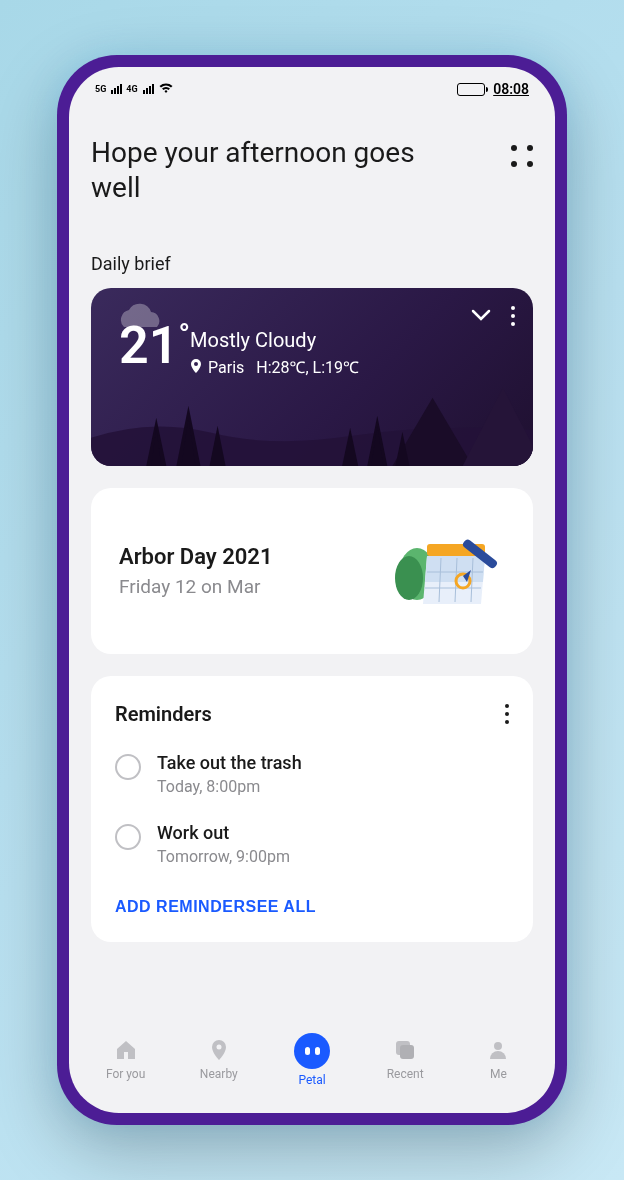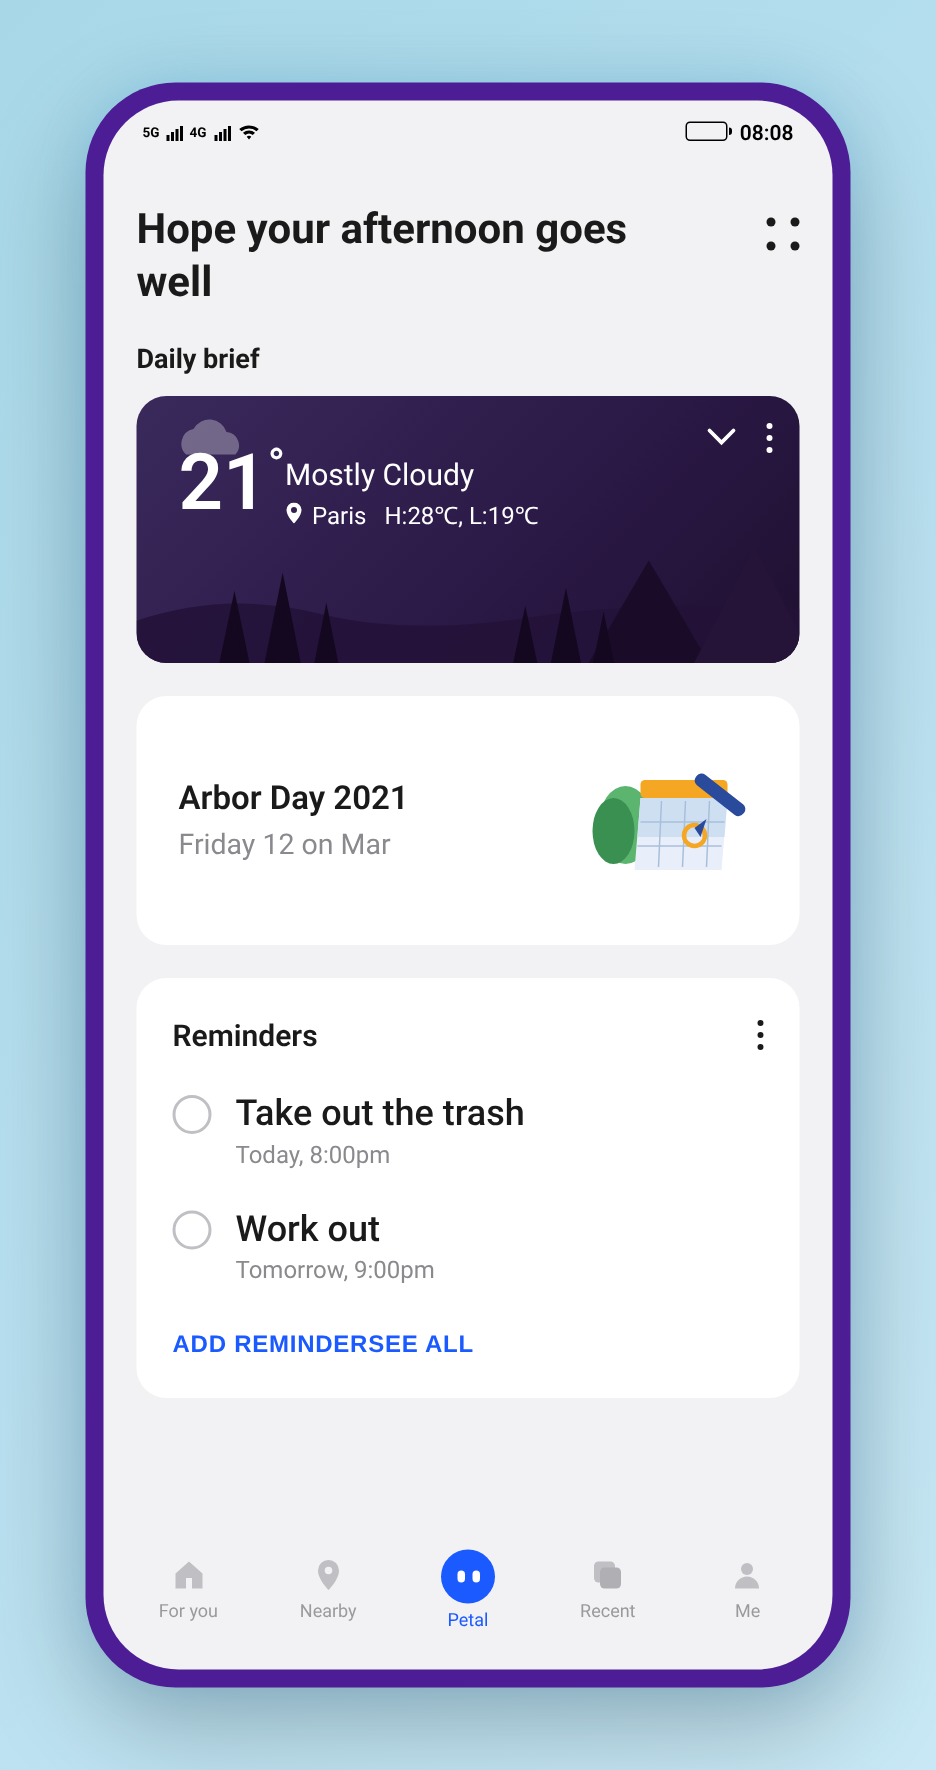--- a/index.html
+++ b/index.html
@@ -34,38 +34,38 @@
     height: 44px;
     display: flex;
     justify-content: space-between;
     align-items: center;
     padding: 0 26px;
     font-size: 14px;
     font-weight: 600;
     color: #000;
   }
   .status-left { display: flex; align-items: center; gap: 4px; font-size: 11px; }
-  .status-right { display: flex; align-items: flex-start; gap: 8px; }
+  .status-right { display: flex; align-items: center; gap: 8px; text-decoration: underline; }
   .sig-group { display: inline-flex; align-items: flex-end; gap: 1px; }
   .sig-label { font-size: 9px; font-weight: 700; margin-right: 1px; }
   .sig-bar { width: 2px; background: #000; display: inline-block; }
   .wifi-icon svg { width: 16px; height: 12px; }
   .battery-icon { width: 28px; height: 13px; border: 1.5px solid #000; border-radius: 3px; position: relative; }
   .battery-icon::after { content:''; position:absolute; right:-4px; top:3px; width:2px; height:5px; background:#000; border-radius:0 2px 2px 0; }
   .battery-fill { width: 85%; height: 100%; background:#000; border-radius:1px; }
 
   .content { flex: 1; padding: 0 22px; overflow-y: auto; }
 
   .header-row { display:flex; justify-content:space-between; align-items:flex-start; padding-top: 24px; }
-  .greeting { font-size: 28px; font-weight: 700; color:#1a1a1a; line-height:1.25; max-width: 340px; }
+  .greeting { font-size: 28px; font-weight: 400; color:#1a1a1a; line-height:1.25; max-width: 340px; }
   .header-dots { padding-top: 10px; }
   .four-dots { display:grid; grid-template-columns: 6px 6px; grid-template-rows: 6px 6px; gap: 10px; }
   .four-dots span { width:6px; height:6px; background:#1a1a1a; border-radius:50%; }
 
-  .section-label { font-size:18px; font-weight:700; color:#1a1a1a; margin-top:24px; margin-bottom:14px; }
+  .section-label { font-size:18px; font-weight:400; color:#1a1a1a; margin-top:48px; margin-bottom:14px; }
 
   .weather-card {
     border-radius: 20px;
     background: linear-gradient(135deg, #3a2a5c 0%, #2a1845 60%, #1f1030 100%);
     height: 178px;
     position: relative;
     overflow: hidden;
     color: #fff;
   }
   .weather-bg svg { position:absolute; bottom:0; left:0; width:100%; height:100%; }
@@ -102,21 +102,21 @@
     border-radius:20px;
     margin-top:22px;
     padding: 26px 24px 20px 24px;
   }
   .reminders-header { display:flex; justify-content:space-between; align-items:center; }
   .reminders-title { font-size:20px; font-weight:600; color:#1a1a1a; }
   .vdots { display:flex; flex-direction:column; gap:4px; }
   .vdots span { width:4px; height:4px; background:#1a1a1a; border-radius:50%; }
   .reminder-item { display:flex; gap:16px; align-items:flex-start; margin-top:26px; }
   .check-circle { width:26px; height:26px; border:2px solid #c0c0c4; border-radius:50%; flex-shrink:0; margin-top:2px; }
-  .reminder-text { font-size:24px; font-weight:500; color:#1a1a1a; }
+  .reminder-text { font-size:18px; font-weight:500; color:#1a1a1a; }
   .reminder-time { font-size:16px; color:#8a8a8e; margin-top:4px; }
   .reminder-actions { display:flex; margin-top:26px; }
   .reminder-actions button { background:none; border:none; color:#1a5aff; font-size:16px; font-weight:600; letter-spacing:0.5px; padding:6px 0; cursor:pointer; }
 
   .bottom-nav {
     height: 82px;
     display:flex;
     padding: 6px 10px 14px 10px;
   }
   .nav-item { flex:1; display:flex; flex-direction:column; align-items:center; gap:4px; font-size:12px; color:#9a9a9e; cursor:pointer; }

